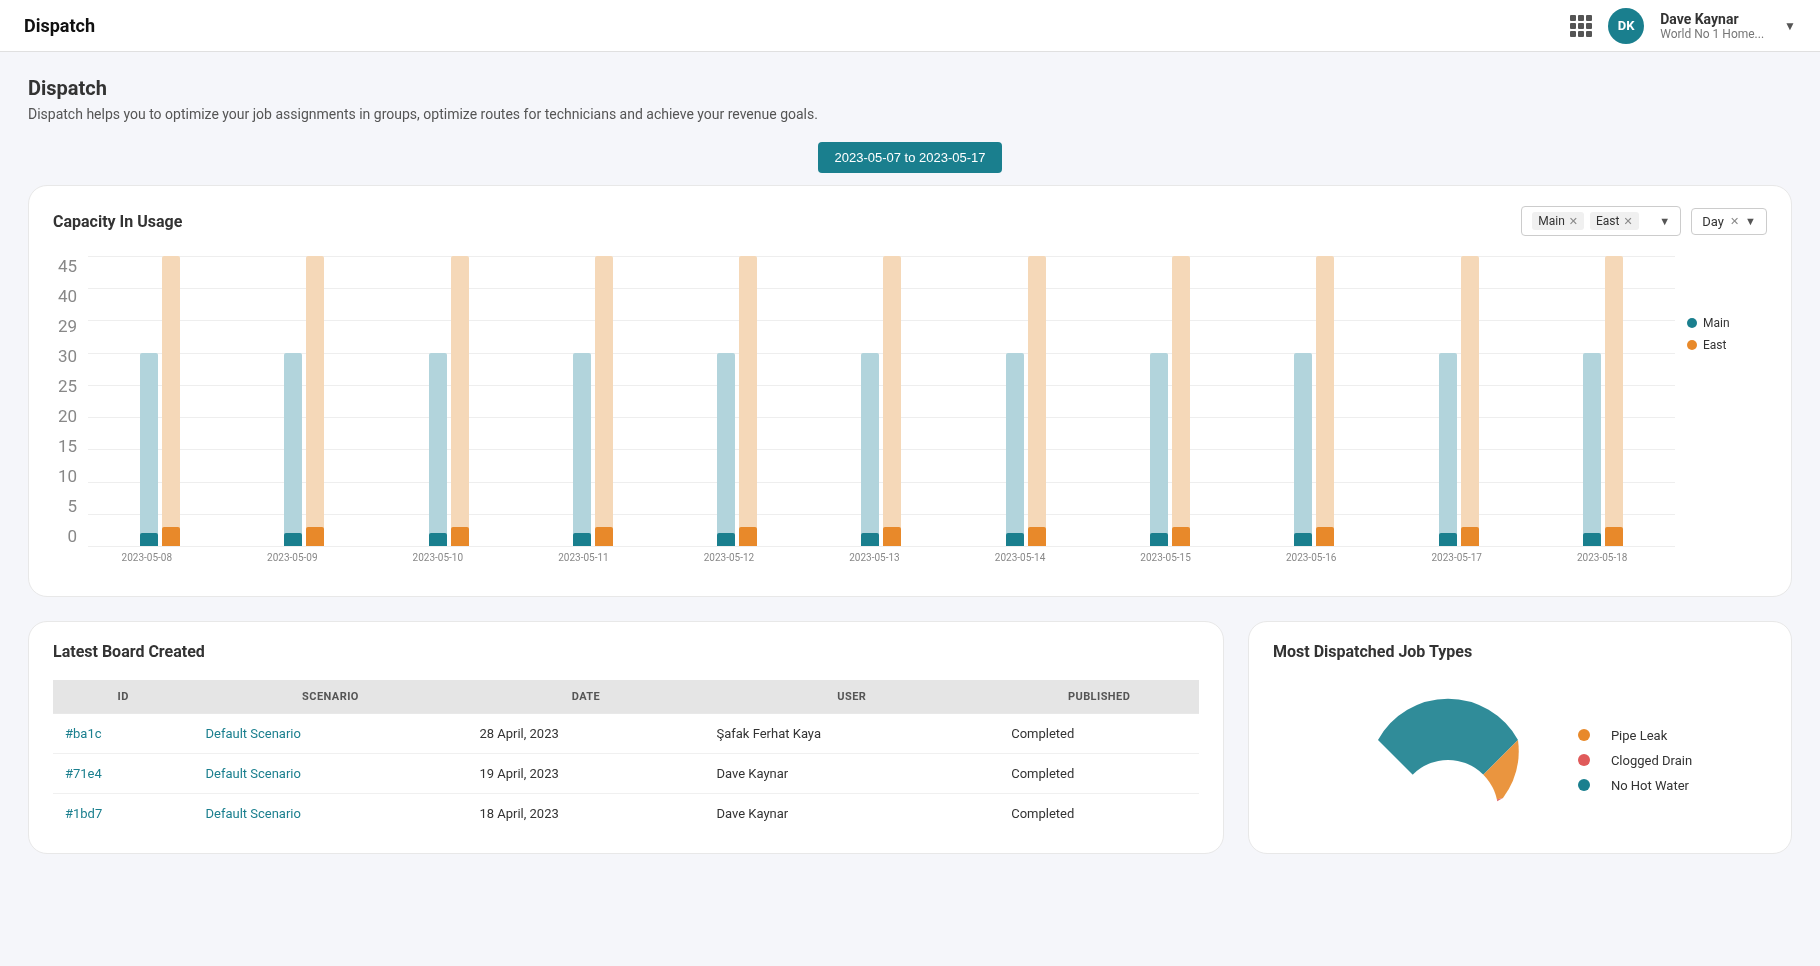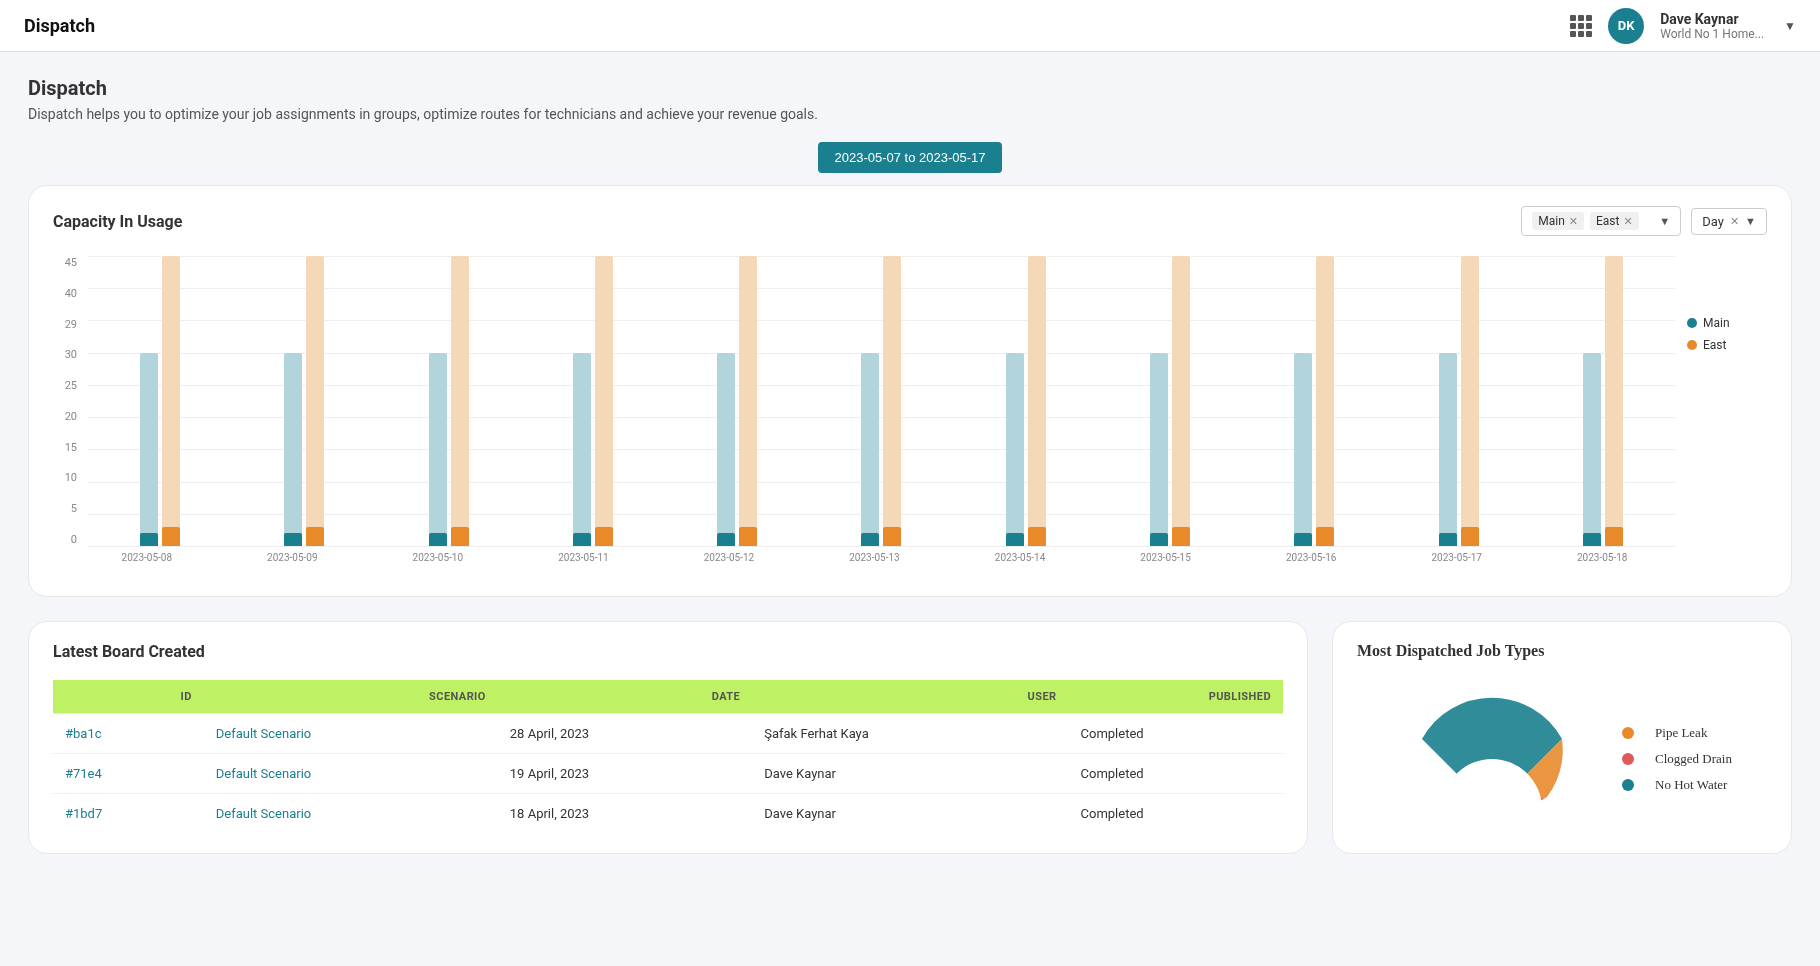--- a/index.html
+++ b/index.html
@@ -177,21 +177,21 @@
       left: 0;
       top: 0;
       bottom: 30px;
       width: 30px;
       display: flex;
       flex-direction: column;
       justify-content: space-between;
       align-items: flex-end;
       padding-right: 6px;
     }
-    .y-label { font-size: 11px; color: #888; }
+    .y-label { font-size: 17px; color: #888; }
 
     .chart-grid {
       position: absolute;
       left: 35px;
       right: 0;
       top: 0;
       bottom: 30px;
     }
     .grid-line {
       position: absolute;
@@ -243,34 +243,34 @@
       color: #888;
       padding-top: 4px;
     }
 
     
     .bottom-section {
       display: flex;
       gap: 24px;
     }
     .left-panel { flex: 1; min-width: 0; }
-    .right-panel { width: 460px; flex-shrink: 0; font-family: Liberation Serif, serif; }
+    .right-panel { width: 544px; flex-shrink: 0; }
 
     .section-title { font-size: 16px; font-weight: 700; margin-bottom: 19px; }
 
     
     .data-table {
       width: 100%;
       border-collapse: collapse;
       font-size: 13px;
     }
     .data-table th {
-      background: #bef264;
+      background: #e5e5e5;
       padding: 10px 12px;
-      text-align: right;
+      text-align: center;
       font-size: 11px;
       font-weight: 700;
       color: #555;
       text-transform: uppercase;
       letter-spacing: 0.04em;
       border-bottom: 1px solid #e8e8e8;
     }
     .data-table td {
       padding: 12px 12px;
       border-bottom: 1px solid #f0f0f0;

